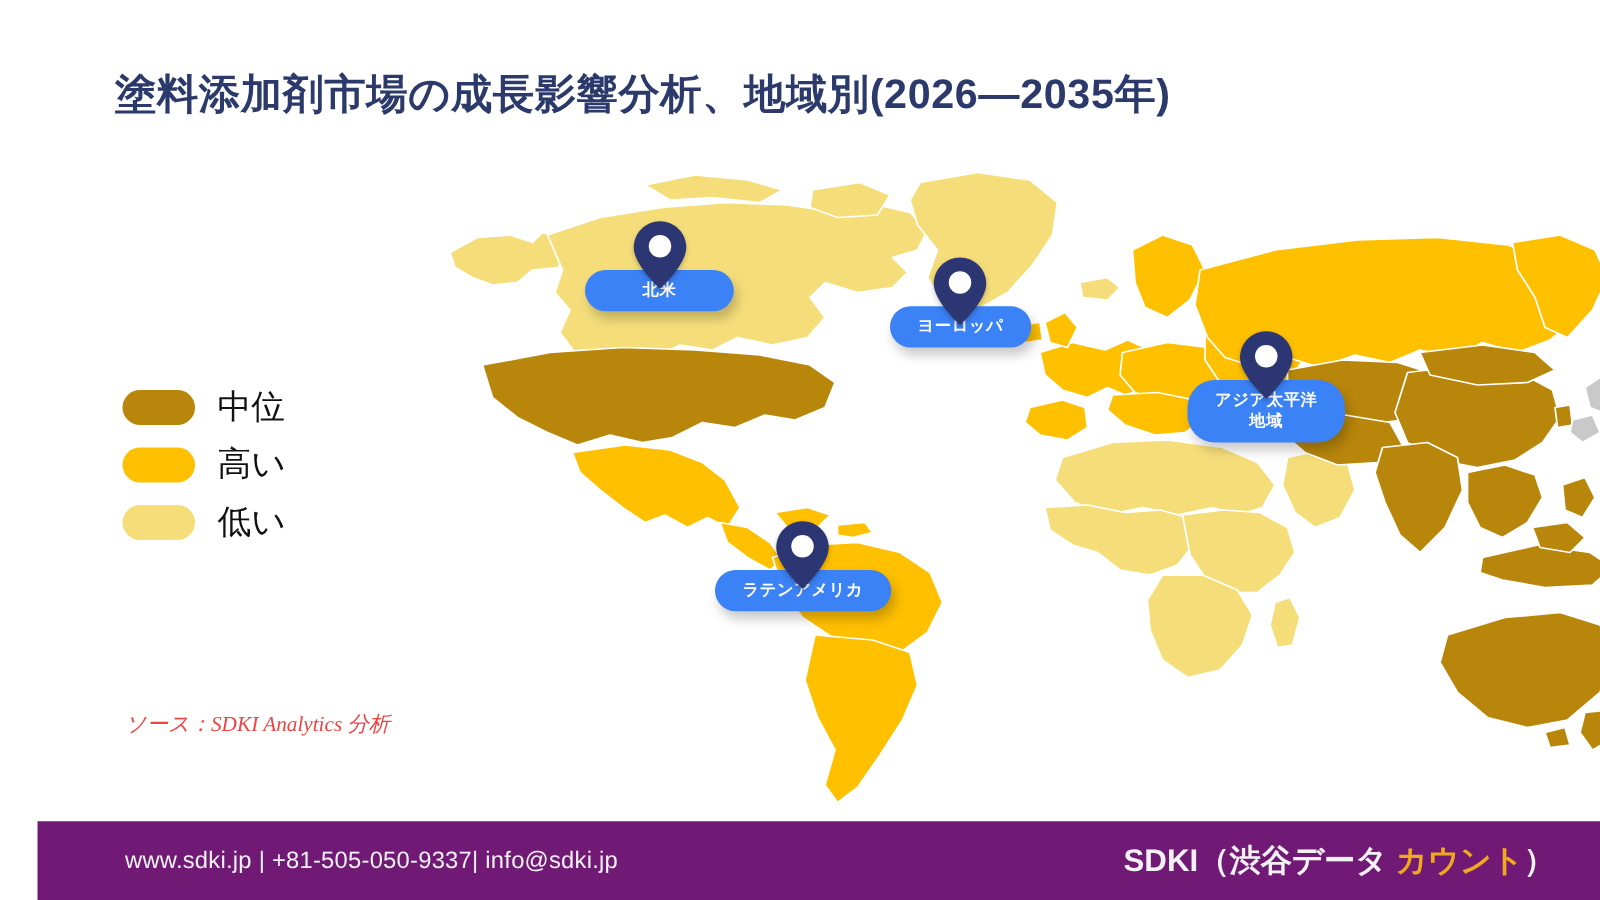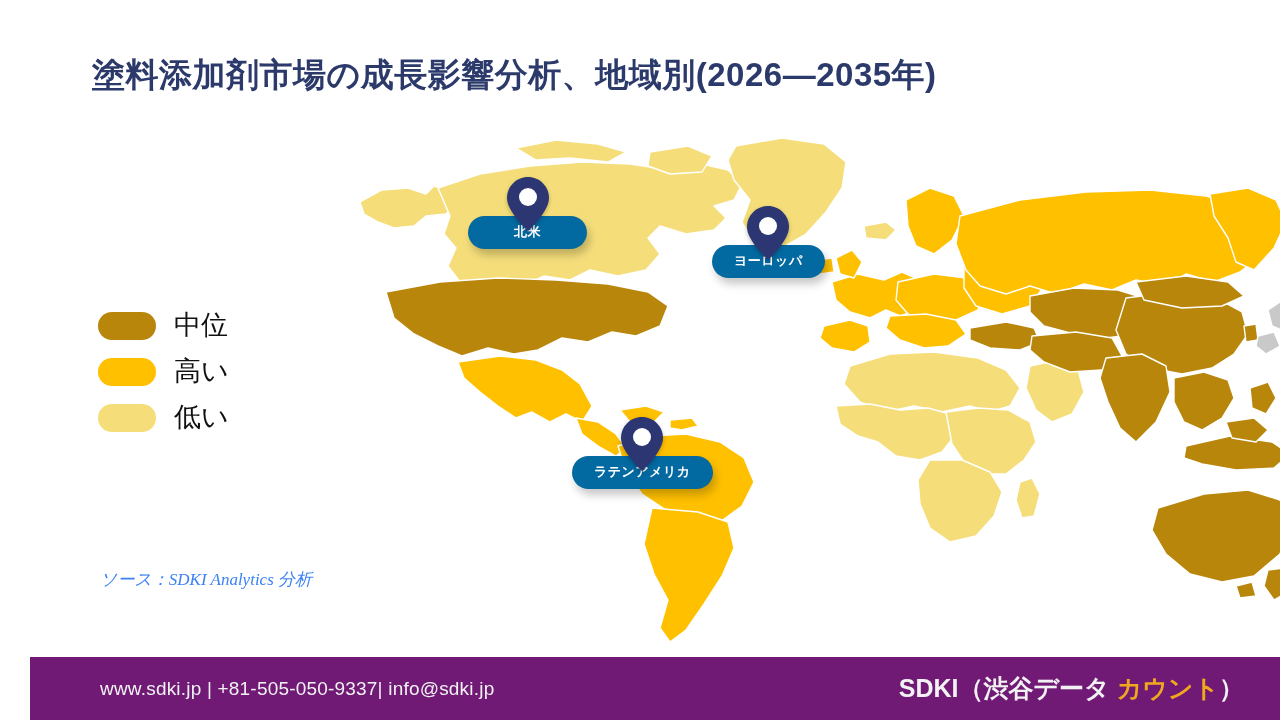--- a/index.html
+++ b/index.html
@@ -55,21 +55,21 @@
     white-space: nowrap;
   }
 
   
   #source {
     position: absolute;
     left: 70px; top: 568px;
     font-family: "Liberation Serif", "DejaVu Serif", serif;
     font-style: italic;
     font-size: 17px;
-    color: #3b82f6;
+    color: #ef4444;
     white-space: nowrap;
   }
 
   
   #map-wrap {
     position: absolute;
     left: 300px; top: 130px;
     width: 960px; height: 520px;
   }
   #map-svg { width: 100%; height: 100%; display: block; }
@@ -82,21 +82,21 @@
     align-items: center;
   }
   .pin {
     width: 44px; height: 56px;
     position: relative;
     z-index: 3;
     filter: drop-shadow(0 2px 2px rgba(0,0,0,0.25));
   }
   .pill {
     margin-top: -16px;
-    background: #0369a1;
+    background: #3b82f6;
     color: #ffffff;
     border-radius: 22px;
     padding: 8px 22px;
     font-size: 13px;
     font-weight: 700;
     line-height: 1.3;
     text-align: center;
     white-space: pre-line;
     letter-spacing: 0.5px;
     box-shadow: 3px 6px 9px rgba(0,0,0,0.22);
@@ -257,20 +257,28 @@
   </div>
 
   <div class="marker" style="left:682px; top:205px;">
     <svg class="pin" viewBox="0 0 44 56">
       <path fill="#2b3672" d="M22 1 C10.4 1 1 10.4 1 22 C1 36 22 55 22 55 C22 55 43 36 43 22 C43 10.4 33.6 1 22 1 Z"></path>
       <circle cx="22" cy="21" r="9" fill="#ffffff"></circle>
     </svg>
     <div class="pill">ヨーロッパ</div>
   </div>
 
+  <div class="marker" style="left:920px; top:264px;">
+    <svg class="pin" viewBox="0 0 44 56">
+      <path fill="#2b3672" d="M22 1 C10.4 1 1 10.4 1 22 C1 36 22 55 22 55 C22 55 43 36 43 22 C43 10.4 33.6 1 22 1 Z"></path>
+      <circle cx="22" cy="21" r="9" fill="#ffffff"></circle>
+    </svg>
+    <div class="pill">アジア太平洋
+地域</div>
+  </div>
 
 
   <div class="marker" style="left:542px; top:416px;">
     <svg class="pin" viewBox="0 0 44 56">
       <path fill="#2b3672" d="M22 1 C10.4 1 1 10.4 1 22 C1 36 22 55 22 55 C22 55 43 36 43 22 C43 10.4 33.6 1 22 1 Z"></path>
       <circle cx="22" cy="21" r="9" fill="#ffffff"></circle>
     </svg>
     <div class="pill">ラテンアメリカ</div>
   </div>
 

